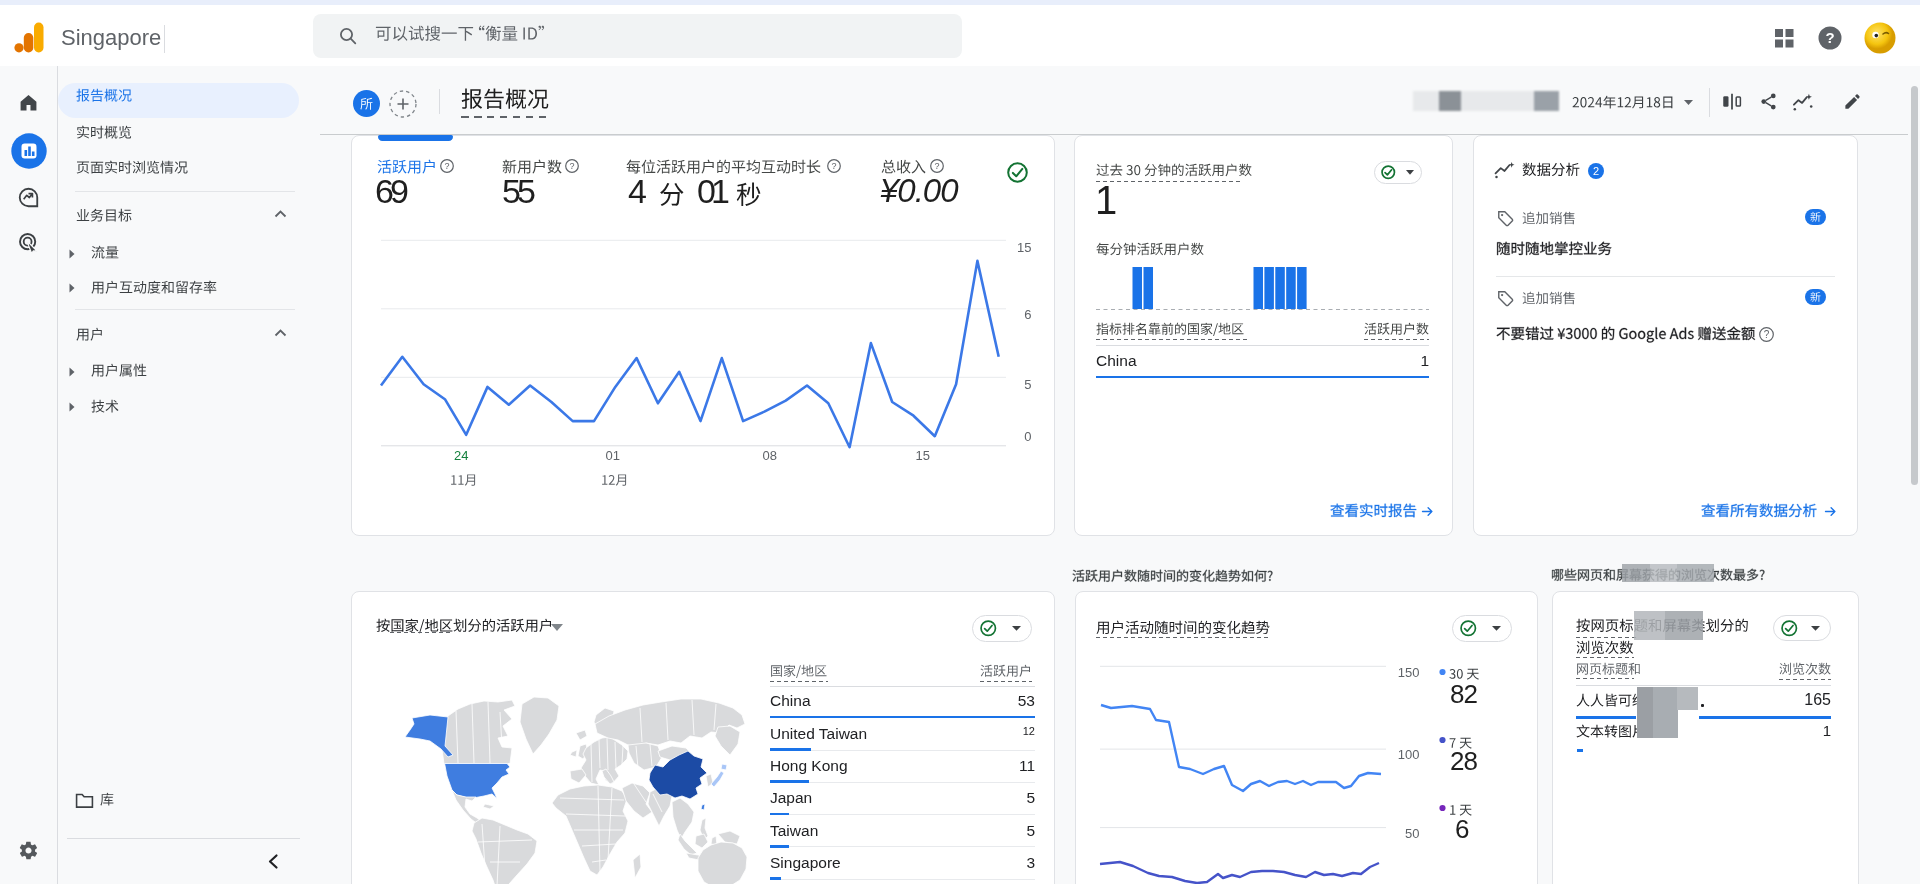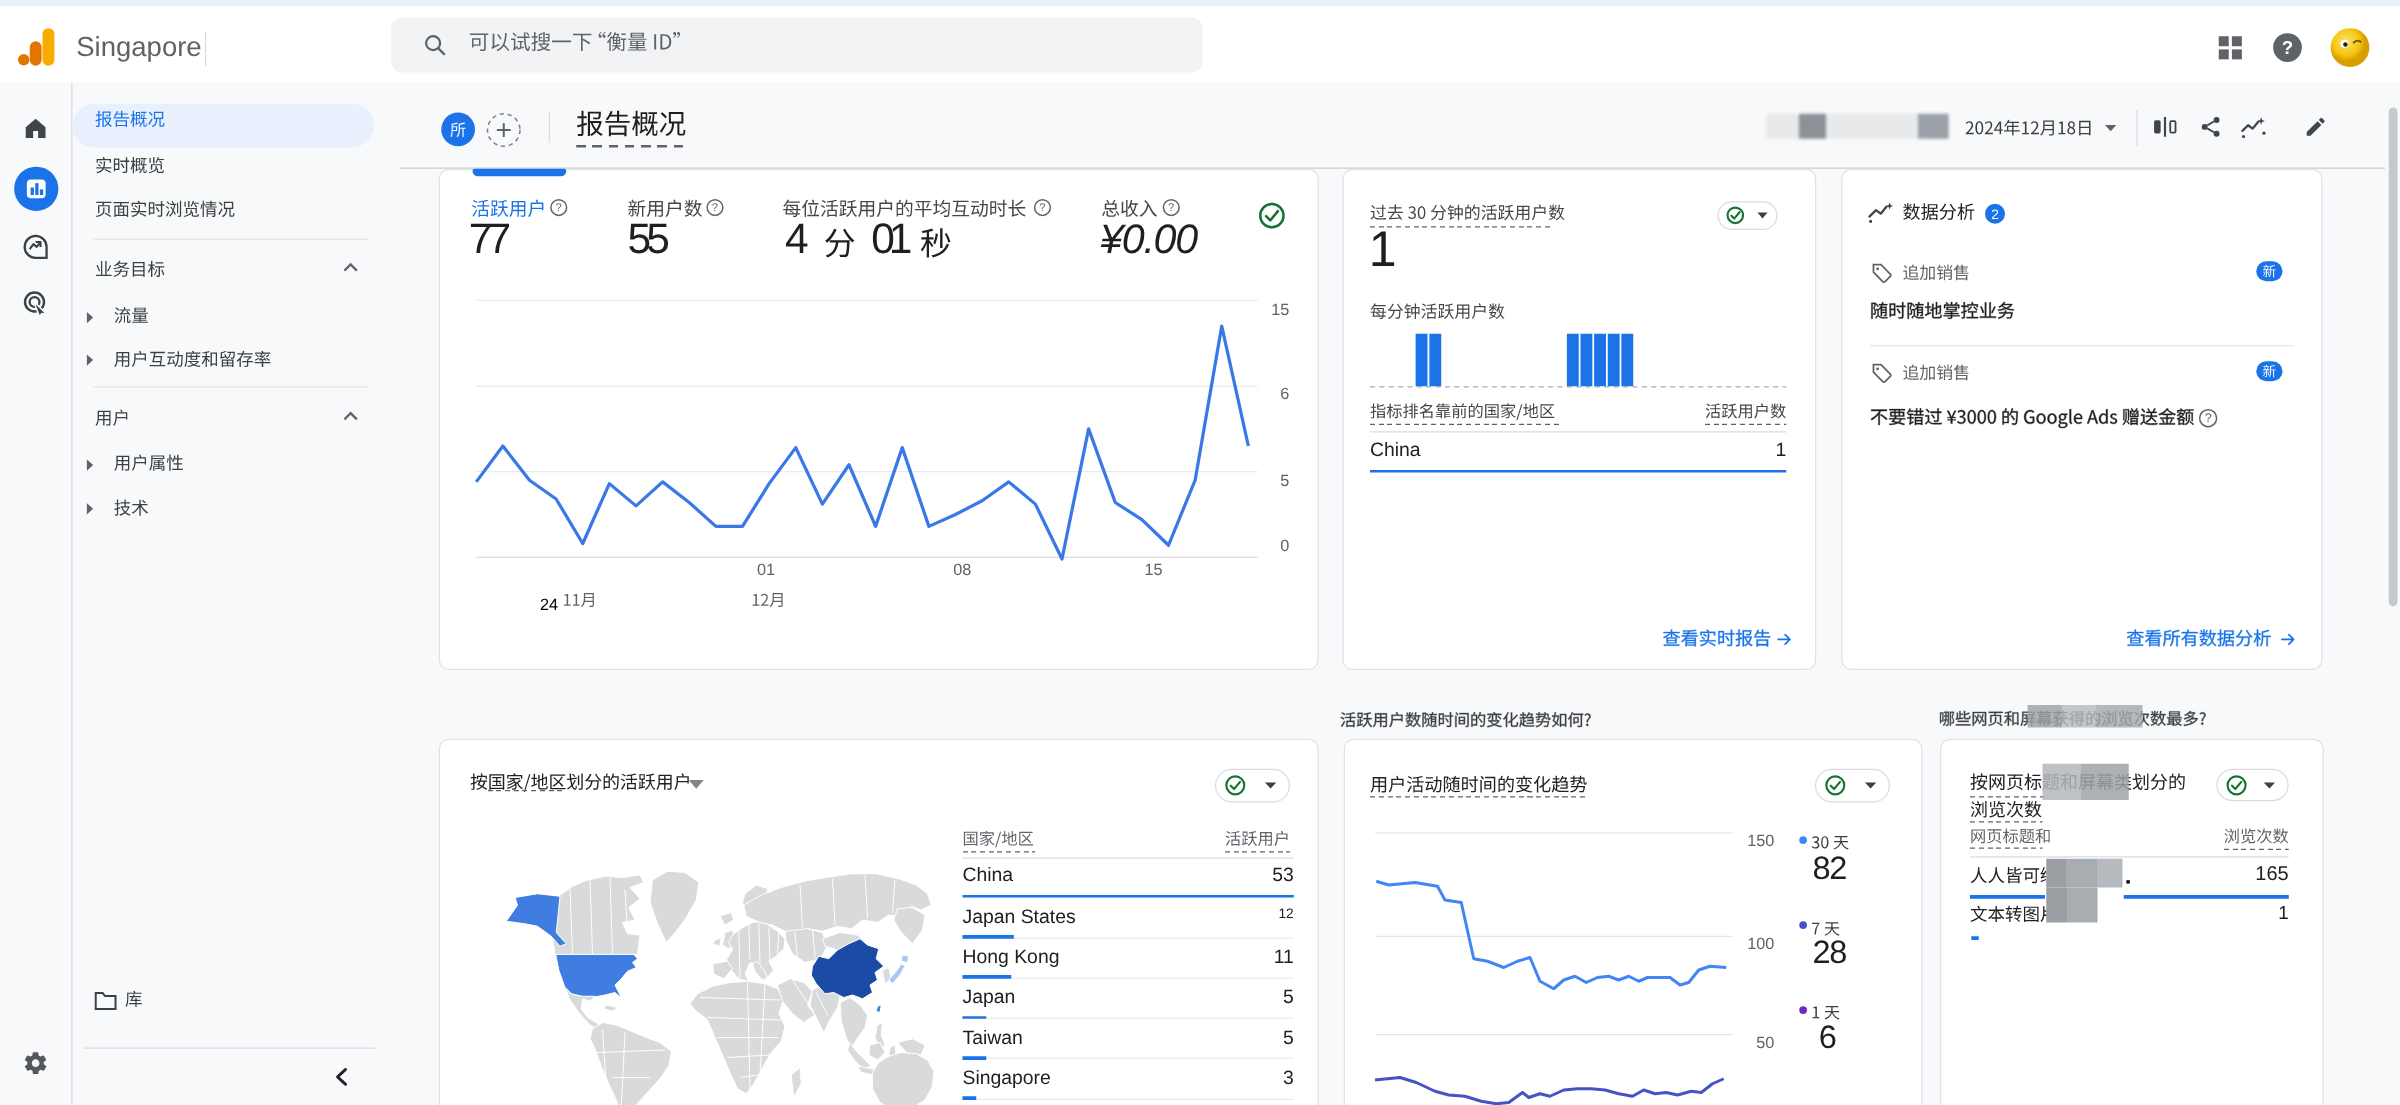--- a/index.html
+++ b/index.html
@@ -195,21 +195,21 @@
     <circle cx="7.0" cy="7.0" r="6.3" fill="none" stroke="#5f6368" stroke-width="1.2"></circle>
     <text x="7.0" y="10.2" text-anchor="middle" font-family="Liberation Sans" font-size="9" fill="#5f6368">?</text>
   </svg>
 <svg class="t" style="left:881px;top:159.5px;" width="47" height="16" viewBox="0 -12.30 47 16">
     <path d="M11.4 -3.2C12.2 -2.2 13.1 -0.8 13.5 0.1L14.4 -0.4C14 -1.4 13.1 -2.7 12.2 -3.7ZM6.2 -4C7.2 -3.4 8.3 -2.3 8.9 -1.6L9.7 -2.3C9.1 -3 8 -4 7 -4.7ZM4.2 -3.6V-0.5C4.2 0.7 4.7 1 6.5 1C6.8 1 9.4 1 9.8 1C11.2 1 11.6 0.6 11.8 -1.1C11.4 -1.2 10.9 -1.3 10.7 -1.5C10.6 -0.2 10.5 0 9.8 0C9.2 0 7 0 6.5 0C5.6 0 5.4 -0.1 5.4 -0.5V-3.6ZM2.1 -3.4C1.8 -2.2 1.3 -0.9 0.6 -0.1L1.7 0.4C2.4 -0.5 2.9 -1.9 3.1 -3.2ZM4 -8.5H11.1V-5.9H4ZM2.8 -9.6V-4.8H12.3V-9.6H9.9C10.4 -10.3 10.9 -11.3 11.4 -12.1L10.3 -12.6C9.9 -11.7 9.2 -10.4 8.6 -9.6H5.5L6.4 -10C6.2 -10.7 5.5 -11.8 4.8 -12.5L3.9 -12.1C4.5 -11.3 5.1 -10.3 5.4 -9.6Z M23.8 -8.6H27.1C26.8 -6.7 26.3 -5.1 25.5 -3.7C24.8 -5.1 24.2 -6.7 23.7 -8.4ZM23.7 -12.6C23.2 -10 22.4 -7.5 21.1 -6C21.4 -5.8 21.8 -5.3 21.9 -5.1C22.4 -5.6 22.8 -6.3 23.1 -7C23.6 -5.4 24.2 -4 24.9 -2.7C24.1 -1.4 22.9 -0.4 21.4 0.3C21.6 0.5 22 1 22.1 1.2C23.5 0.4 24.7 -0.5 25.6 -1.7C26.4 -0.5 27.4 0.5 28.7 1.1C28.8 0.9 29.2 0.4 29.5 0.2C28.2 -0.4 27.1 -1.4 26.2 -2.7C27.2 -4.3 27.8 -6.2 28.2 -8.6H29.3V-9.7H24.2C24.4 -10.5 24.6 -11.5 24.8 -12.4ZM16.4 -1.5C16.7 -1.7 17.1 -1.9 19.9 -3V1.2H21V-12.4H19.9V-4L17.6 -3.3V-10.9H16.4V-3.6C16.4 -3 16.1 -2.7 15.9 -2.5C16.1 -2.3 16.3 -1.8 16.4 -1.5Z M34.4 -11.3C35.4 -10.6 36.2 -9.8 36.8 -8.9C35.9 -4.6 34 -1.5 30.6 0.2C30.9 0.4 31.4 0.9 31.6 1.1C34.7 -0.7 36.6 -3.4 37.8 -7.4C39.4 -4.3 40.5 -0.9 43.9 1.1C44 0.7 44.3 0.1 44.5 -0.2C39.5 -3.2 39.9 -8.8 35.1 -12.3Z" fill="#444746"></path>
   </svg>
 <svg class="t" style="left:929.5px;top:158.5px" width="14" height="14">
     <circle cx="7.0" cy="7.0" r="6.3" fill="none" stroke="#5f6368" stroke-width="1.2"></circle>
     <text x="7.0" y="10.2" text-anchor="middle" font-family="Liberation Sans" font-size="9" fill="#5f6368">?</text>
   </svg>
-<div class="num" style="left:375px;top:174.2px;font-size:34px;color:#1f1f1f;letter-spacing:-4px;">77</div>
+<div class="num" style="left:375px;top:174.2px;font-size:34px;color:#1f1f1f;letter-spacing:-4px;">69</div>
 <div class="num" style="left:502px;top:174.2px;font-size:34px;color:#1f1f1f;letter-spacing:-4px;">55</div>
 <div class="num" style="left:628px;top:174.2px;font-size:34px;color:#1f1f1f;">4</div>
 <svg class="t" style="left:659px;top:183px;" width="28" height="27" viewBox="0 -20.91 28 27">
     <path d="M17.2 -21 15.4 -20.2C17.2 -16.5 20.3 -12.3 22.9 -10C23.3 -10.5 24 -11.2 24.5 -11.6C21.9 -13.6 18.7 -17.5 17.2 -21ZM8.3 -20.9C6.8 -17 4.2 -13.5 1.1 -11.3C1.6 -10.9 2.4 -10.2 2.8 -9.8C3.4 -10.4 4.1 -11 4.8 -11.7V-9.9H9.7C9.1 -5.6 7.7 -1.5 1.7 0.5C2.1 0.9 2.6 1.6 2.8 2.1C9.3 -0.2 11 -4.8 11.7 -9.9H18.6C18.4 -3.5 18 -1 17.3 -0.4C17.1 -0.1 16.8 -0.1 16.2 -0.1C15.7 -0.1 14.1 -0.1 12.4 -0.2C12.8 0.3 13 1.1 13.1 1.7C14.7 1.8 16.2 1.8 17.1 1.8C18 1.7 18.5 1.5 19.1 0.9C20 -0.1 20.3 -3 20.7 -10.9C20.7 -11.1 20.7 -11.8 20.7 -11.8H4.9C7.1 -14.1 9 -17.1 10.3 -20.3Z" fill="#1f1f1f"></path>
   </svg>
 <div class="num" style="left:697px;top:174.2px;font-size:34px;color:#1f1f1f;letter-spacing:-5px;">01</div>
 <svg class="t" style="left:736px;top:183px;" width="28" height="27" viewBox="0 -20.91 28 27">
     <path d="M12.6 -17.1C12.2 -14.3 11.5 -11.3 10.6 -9.4C11 -9.2 11.9 -8.8 12.2 -8.6C13.1 -10.7 13.9 -13.8 14.4 -16.8ZM19.8 -16.9C21 -14.7 22.2 -11.8 22.6 -9.9L24.4 -10.5C23.9 -12.4 22.7 -15.2 21.4 -17.4ZM21.4 -9C19.5 -3.9 15.5 -1 9.2 0.3C9.6 0.7 10 1.5 10.2 2C16.9 0.4 21.2 -2.9 23.2 -8.4ZM16.1 -21.4V-5.6H18V-21.4ZM9.5 -21.1C7.6 -20.2 4.2 -19.5 1.4 -19C1.6 -18.6 1.8 -18 1.9 -17.5C3 -17.7 4.2 -17.8 5.4 -18.1V-14.2H1.1V-12.4H5.1C4.1 -9.5 2.4 -6.2 0.8 -4.4C1.1 -3.9 1.5 -3.2 1.7 -2.6C3 -4.2 4.3 -6.7 5.4 -9.3V2H7.2V-9.8C8.1 -8.6 9.1 -7 9.5 -6.2L10.6 -7.7C10.1 -8.4 7.9 -11.2 7.2 -11.9V-12.4H10.8V-14.2H7.2V-18.5C8.5 -18.8 9.7 -19.2 10.7 -19.5Z" fill="#1f1f1f"></path>
   </svg>
 <div class="num" style="left:880px;top:174.4px;font-size:33px;color:#1f1f1f;letter-spacing:-1px;font-style:italic;">¥0.00</div>
@@ -221,21 +221,21 @@
     <line x1="381" y1="240.3" x2="1006" y2="240.3" stroke="#e8eaed" stroke-width="1"></line>
     <line x1="381" y1="308.8" x2="1006" y2="308.8" stroke="#e8eaed" stroke-width="1"></line>
     <line x1="381" y1="377.3" x2="1006" y2="377.3" stroke="#e8eaed" stroke-width="1"></line>
     <line x1="381" y1="445.8" x2="1006" y2="445.8" stroke="#dadce0" stroke-width="1"></line>
     <polyline points="381.0,385.5 402.3,356.8 423.6,384.2 444.9,399.2 466.2,434.8 487.5,386.9 508.8,404.7 530.1,385.5 551.4,402.0 572.7,421.1 594.0,421.1 615.3,386.9 636.6,358.1 657.9,403.3 679.2,371.8 700.5,421.1 721.8,358.1 743.1,421.1 764.4,411.6 785.7,400.6 807.0,385.5 828.3,403.3 849.6,447.2 870.9,343.1 892.2,402.0 913.5,415.7 934.8,436.2 956.1,384.2 977.4,260.9 998.7,356.8" fill="none" stroke="#3b78e7" stroke-width="2.6" stroke-linejoin="round"></polyline>
   </svg>
 <div class="num" style="left:831.5px;top:240.7px;width:200px;text-align:right;font-size:13px;color:#5f6368;">15</div>
 <div class="num" style="left:831.5px;top:308.4px;width:200px;text-align:right;font-size:13px;color:#5f6368;">6</div>
 <div class="num" style="left:831.5px;top:377.9px;width:200px;text-align:right;font-size:13px;color:#5f6368;">5</div>
 <div class="num" style="left:831.5px;top:430.0px;width:200px;text-align:right;font-size:13px;color:#5f6368;">0</div>
-<div class="num" style="left:432px;top:449.2px;font-size:13px;color:#000000;margin-top:28px;">24</div>
+<div class="num" style="left:454px;top:449.2px;font-size:13px;color:#15803d;">24</div>
 <div class="num" style="left:605.5px;top:449.2px;font-size:13px;color:#5f6368;">01</div>
 <div class="num" style="left:762.5px;top:449.2px;font-size:13px;color:#5f6368;">08</div>
 <div class="num" style="left:915.5px;top:449.2px;font-size:13px;color:#5f6368;">15</div>
 <svg class="t" style="left:450px;top:473.5px;" width="29" height="14" viewBox="0 -10.66 29 14">
     <path d="M1.1 0H6.4V-1H4.5V-9.5H3.5C3 -9.2 2.4 -9 1.6 -8.9V-8.1H3.3V-1H1.1Z M8.4 0H13.6V-1H11.7V-9.5H10.8C10.2 -9.2 9.6 -9 8.8 -8.9V-8.1H10.5V-1H8.4Z M17.1 -10.2V-6.2C17.1 -4.1 16.9 -1.5 14.8 0.4C15 0.5 15.4 0.8 15.5 1.1C16.8 -0.1 17.5 -1.5 17.8 -3H24.1V-0.4C24.1 -0.1 24 -0 23.7 -0C23.4 -0 22.3 0 21.2 -0C21.4 0.2 21.6 0.7 21.7 1C23 1 23.9 1 24.4 0.8C24.9 0.6 25.1 0.3 25.1 -0.4V-10.2ZM18.1 -9.3H24.1V-7.1H18.1ZM18.1 -6.2H24.1V-4H18C18.1 -4.7 18.1 -5.5 18.1 -6.2Z" fill="#5f6368"></path>
   </svg>
 <svg class="t" style="left:601px;top:473.5px;" width="29" height="14" viewBox="0 -10.66 29 14">
     <path d="M1.1 0H6.4V-1H4.5V-9.5H3.5C3 -9.2 2.4 -9 1.6 -8.9V-8.1H3.3V-1H1.1Z M7.8 0H13.8V-1H11.1C10.7 -1 10.1 -1 9.6 -0.9C11.8 -3.1 13.3 -5 13.3 -6.9C13.3 -8.6 12.2 -9.7 10.5 -9.7C9.3 -9.7 8.5 -9.2 7.7 -8.3L8.4 -7.6C9 -8.3 9.6 -8.7 10.4 -8.7C11.6 -8.7 12.2 -7.9 12.2 -6.9C12.2 -5.2 10.8 -3.3 7.8 -0.7Z M17.1 -10.2V-6.2C17.1 -4.1 16.9 -1.5 14.8 0.4C15 0.5 15.4 0.8 15.5 1.1C16.8 -0.1 17.5 -1.5 17.8 -3H24.1V-0.4C24.1 -0.1 24 -0 23.7 -0C23.4 -0 22.3 0 21.2 -0C21.4 0.2 21.6 0.7 21.7 1C23 1 23.9 1 24.4 0.8C24.9 0.6 25.1 0.3 25.1 -0.4V-10.2ZM18.1 -9.3H24.1V-7.1H18.1ZM18.1 -6.2H24.1V-4H18C18.1 -4.7 18.1 -5.5 18.1 -6.2Z" fill="#5f6368"></path>
   </svg>
 <div class="card" style="left:1073.5px;top:135px;width:379px;height:400.5px"></div>
@@ -357,21 +357,21 @@
 <div style="position:absolute;left:770px;top:680.5px;width:58px;height:1.4px;background:repeating-linear-gradient(90deg,#5f6368 0 4px,transparent 4px 7px)"></div>
 <svg class="t" style="left:980.0px;top:664.5px;" width="54" height="14" viewBox="0 -10.66 54 14">
     <path d="M1.2 -10.1C2 -9.6 3.1 -9 3.6 -8.6L4.2 -9.4C3.6 -9.8 2.5 -10.4 1.7 -10.8ZM0.5 -6.5C1.3 -6.1 2.4 -5.4 3 -5.1L3.5 -5.9C2.9 -6.2 1.8 -6.8 1.1 -7.2ZM0.8 0.2 1.7 0.9C2.4 -0.3 3.4 -2 4 -3.3L3.3 -4C2.6 -2.5 1.5 -0.8 0.8 0.2ZM4.2 -7.1V-6.2H7.9V-4H5.1V1H6V0.5H10.6V1H11.6V-4H8.8V-6.2H12.4V-7.1H8.8V-9.4C10 -9.6 11 -9.8 11.9 -10.1L11.1 -10.9C9.7 -10.4 7 -9.9 4.8 -9.7C4.9 -9.5 5 -9.1 5.1 -8.9C6 -9 7 -9.1 7.9 -9.2V-7.1ZM6 -0.4V-3.1H10.6V-0.4Z M14.9 -9.5H17.2V-7.2H14.9ZM24.2 -10.8C23 -10.3 20.7 -9.9 18.8 -9.6C18.9 -9.4 19.1 -9 19.1 -8.8C19.9 -8.9 20.7 -9 21.4 -9.1V-6.5V-6.2H18.7V-5.2H21.4C21.3 -3.4 20.7 -1.2 18 0.4C18.2 0.6 18.6 0.9 18.7 1.1C20.7 -0.2 21.7 -1.9 22.1 -3.5C22.6 -1.5 23.5 0.2 25 1.1C25.1 0.8 25.4 0.4 25.7 0.3C23.9 -0.7 23 -2.7 22.5 -5.2H25.3V-6.2H22.4V-6.5V-9.3C23.3 -9.5 24.2 -9.7 24.9 -10ZM13.5 -0.5 13.7 0.4C15 0.1 16.7 -0.4 18.3 -0.9L18.2 -1.7L16.6 -1.3V-3.7H18.2V-4.5H16.6V-6.4H18V-10.4H14.1V-6.4H15.8V-1.1L14.9 -0.8V-5.1H14.1V-0.6Z M28 -10V-5.3C28 -3.5 27.9 -1.2 26.4 0.5C26.6 0.6 27 0.9 27.2 1.1C28.2 0 28.6 -1.5 28.8 -3H32.1V0.9H33.1V-3H36.6V-0.3C36.6 -0.1 36.5 0 36.2 0C36 0.1 35.1 0.1 34.2 0C34.3 0.3 34.5 0.7 34.5 1C35.7 1 36.5 1 36.9 0.8C37.4 0.7 37.5 0.4 37.5 -0.3V-10ZM29 -9.1H32.1V-7H29ZM36.6 -9.1V-7H33.1V-9.1ZM29 -6.1H32.1V-3.9H28.9C28.9 -4.4 29 -4.8 29 -5.3ZM36.6 -6.1V-3.9H33.1V-6.1Z M42.2 -8H49V-5.4H42.2L42.2 -6.1ZM44.7 -10.7C45 -10.2 45.3 -9.4 45.4 -8.9H41.2V-6.1C41.2 -4.1 41 -1.4 39.4 0.5C39.7 0.6 40.1 0.9 40.3 1.1C41.6 -0.4 42 -2.6 42.2 -4.5H49V-3.6H50V-8.9H45.9L46.5 -9.1C46.3 -9.6 46 -10.4 45.7 -11Z" fill="#5f6368"></path>
   </svg>
 <div style="position:absolute;left:980.0px;top:680.5px;width:52.0px;height:1.4px;background:repeating-linear-gradient(90deg,#5f6368 0 4px,transparent 4px 7px)"></div>
 <div class="" style="position:absolute;left:770px;top:685.5px;width:265px;height:1px;background:#dadce0"></div>
 <div class="num" style="left:770px;top:693.3px;font-size:15.5px;color:#202124;">China</div>
 <div class="num" style="left:835px;top:693.3px;width:200px;text-align:right;font-size:15.5px;color:#202124;">53</div>
 <div class="" style="position:absolute;left:770px;top:717.2px;width:265px;height:1px;background:#e8eaed"></div>
 <div class="" style="position:absolute;left:770px;top:715.8px;width:265px;height:2.6px;background:#1a73e8"></div>
-<div class="num" style="left:770px;top:725.6px;font-size:15.5px;color:#202124;">Japan States</div>
+<div class="num" style="left:770px;top:725.6px;font-size:15.5px;color:#202124;">United Taiwan</div>
 <div class="num" style="left:835px;top:725.6px;width:200px;text-align:right;font-size:11px;color:#202124;">12</div>
 <div class="" style="position:absolute;left:770px;top:749.5px;width:265px;height:1px;background:#e8eaed"></div>
 <div class="" style="position:absolute;left:770px;top:748.1px;width:41px;height:2.6px;background:#1a73e8"></div>
 <div class="num" style="left:770px;top:757.9px;font-size:15.5px;color:#202124;">Hong Kong</div>
 <div class="num" style="left:835px;top:757.9px;width:200px;text-align:right;font-size:15.5px;color:#202124;">11</div>
 <div class="" style="position:absolute;left:770px;top:781.8000000000001px;width:265px;height:1px;background:#e8eaed"></div>
 <div class="" style="position:absolute;left:770px;top:780.4px;width:39px;height:2.6px;background:#1a73e8"></div>
 <div class="num" style="left:770px;top:790.2px;font-size:15.5px;color:#202124;">Japan</div>
 <div class="num" style="left:835px;top:790.2px;width:200px;text-align:right;font-size:15.5px;color:#202124;">5</div>
 <div class="" style="position:absolute;left:770px;top:814.1px;width:265px;height:1px;background:#e8eaed"></div>

